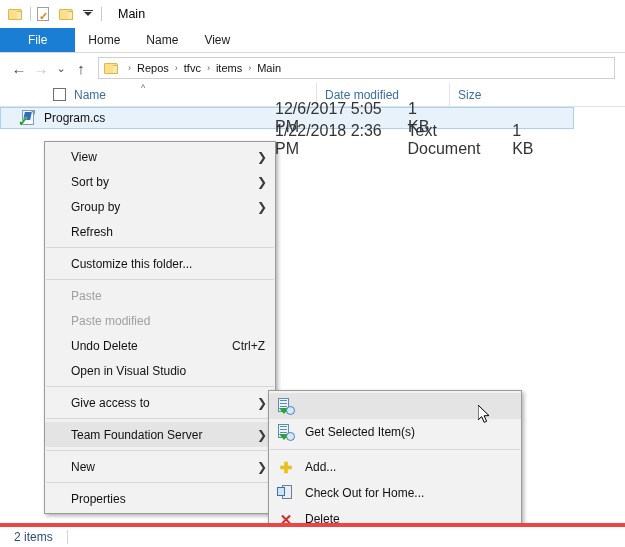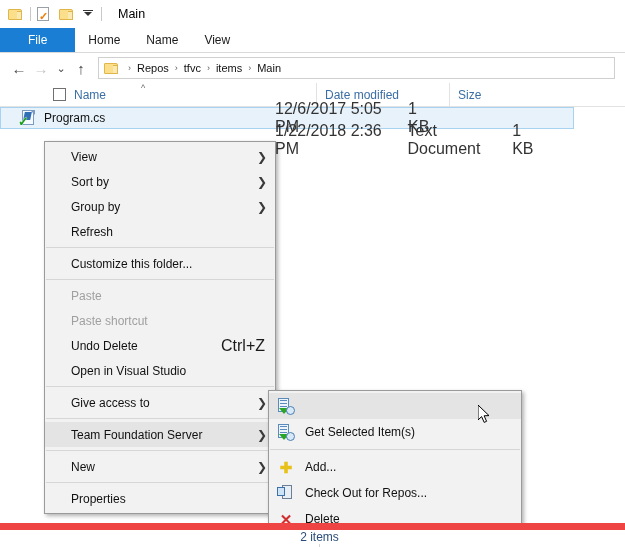--- a/index.html
+++ b/index.html
@@ -186,22 +186,22 @@
   .fname { font-size: 12px; color: #111; }
   .cell {
     font-size: 16px; color: #333; box-sizing: border-box;
     display: flex; align-items: center;
   }
   .cell.right { justify-content: flex-end; padding-right: 28px; }
 
   
   .statusbar {
     position: absolute; left: 0; bottom: 0; width: 625px; height: 24px;
-    border-top: 7px solid #ef4444; background: #ffffff;
-    display: flex; align-items: center; box-sizing: border-box; flex-direction: column;
+    border-top: 4px solid #ef4444; background: #ffffff;
+    display: flex; align-items: center; box-sizing: border-box;
   }
   .status-text { font-size: 12px; color: #2a4d7a; padding-left: 14px; }
   .status-sep {
     width: 1px; height: 14px; background: #d4d4d4; margin-left: 14px;
   }
 
   
   .ctxmenu {
     position: absolute;
     background: #f2f2f2;
@@ -213,21 +213,21 @@
   }
   .mi {
     height: 25px; display: flex; align-items: center;
     position: relative; box-sizing: border-box;
     padding-left: 26px; padding-right: 10px;
     color: #111;
   }
   .mi.highlight { background: #e4e4e4; }
   .mi.disabled { color: #a0a0a0; }
   .mi .label { flex: 1; }
-  .mi .accel { color: #1a1a1a; font-size: 16px; padding-left: 18px; }
+  .mi .accel { color: #1a1a1a; font-size: 12px; padding-left: 18px; }
   .chev {
     position: absolute; right: 8px; top: 50%;
     transform: translateY(-50%);
     font-size: 12px; color: #3a3a3a; line-height: 1;
     font-family: "DejaVu Sans", sans-serif;
   }
   .sep {
     height: 1px; background: #d6d6d6; margin: 3px 1px;
   }
 
@@ -409,21 +409,21 @@
   <div class="mi">
     <span class="label">Customize this folder...</span>
   </div>
 
   <div class="sep"></div>
 
   <div class="mi disabled">
     <span class="label">Paste</span>
   </div>
   <div class="mi disabled">
-    <span class="label">Paste shortcut</span>
+    <span class="label">Paste modified</span>
   </div>
   <div class="mi">
     <span class="label">Undo Delete</span>
     <span class="accel">Ctrl+Z</span>
   </div>
   <div class="mi">
     <span class="label">Open in Visual Studio</span>
   </div>
 
   <div class="sep"></div>
@@ -481,21 +481,21 @@
   <div class="mi">
     <span class="micon ic-add">✚</span>
     <span class="label">Add...</span>
   </div>
 
   <div class="mi">
     <span class="micon ic-checkout">
       <span class="page2"></span>
         <span class="tag"></span>
     </span>
-    <span class="label">Check Out for Repos...</span>
+    <span class="label">Check Out for Home...</span>
   </div>
 
   <div class="mi">
     <span class="micon ic-delete">✕</span>
     <span class="label">Delete</span>
   </div>
 
   <div class="mi">
     <span class="micon ic-rename">
       <span class="pad"></span>

